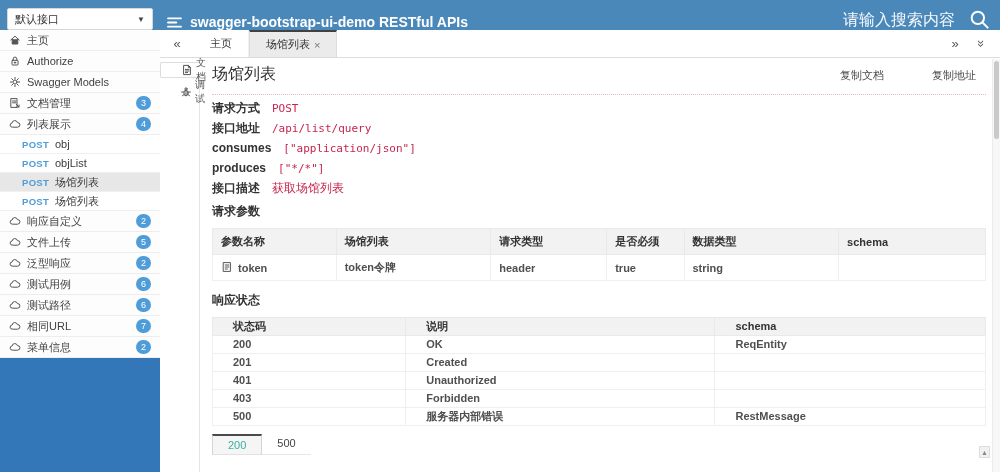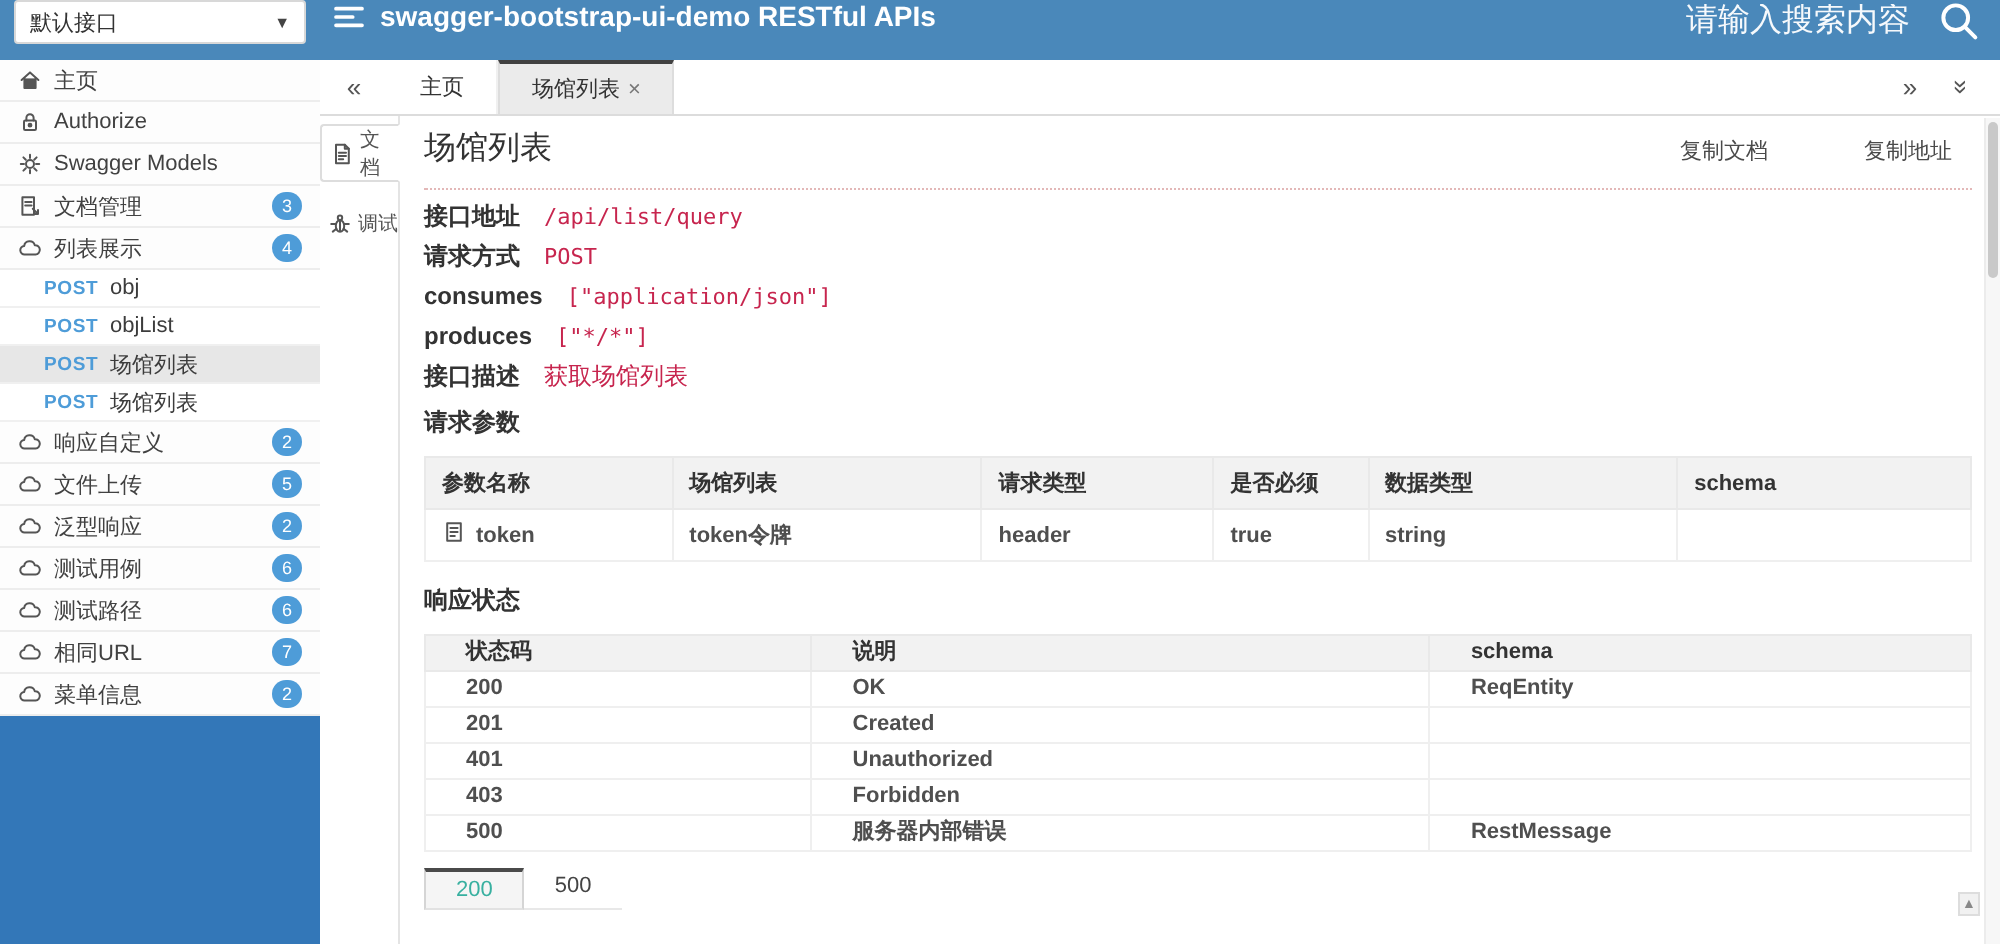--- a/index.html
+++ b/index.html
@@ -5,21 +5,21 @@
   * { box-sizing: border-box; margin: 0; padding: 0; }
   html, body { width: 1000px; height: 472px; overflow: hidden; }
   body {
     font-family: "Liberation Sans", "DejaVu Sans", sans-serif;
     font-size: 12px; color: #333; background: #fff;
   }
   .app { width: 1000px; height: 472px; display: flex; flex-direction: column; }
 
   
   .header {
-    height: 30px; background: var(--header-blue); display: flex; align-items: flex-start;
+    height: 30px; background: var(--header-blue); display: flex; align-items: flex-end;
     flex: 0 0 30px;
   }
   .group-select {
     width: 146px; height: 22px; margin-left: 7px; background: #fff; border-radius: 2px;
     display: flex; align-items: center; justify-content: space-between;
     padding: 0 7px; font-size: 11px; color: #333; border: 1px solid #d8d8d8; cursor: pointer;
   }
   .group-select .caret { font-size: 8px; color: #444; }
   .app-title {
     display: flex; align-items: center; gap: 8px; margin-left: 14px;
@@ -84,21 +84,21 @@
   .tab .close { margin-left: 4px; color: #777; font-size: 11px; }
   .tabbar-right { margin-left: auto; display: flex; align-items: center; gap: 4px; padding-right: 8px; }
   .tb-icon { width: 22px; text-align: center; color: #555; font-size: 13px; cursor: pointer; }
   .tb-icon.down { display: inline-block; transform: rotate(90deg); }
 
   .doc-row { flex: 1; display: flex; min-height: 0; }
 
   
   .vtabs { width: 40px; flex: 0 0 40px; border-right: 1px solid #e4e4e4; background: #fff; padding-top: 4px; }
   .vtab {
-    height: 29px; display: flex; align-items: center; gap: 3px; padding-left: 4px;
+    height: 16px; display: flex; align-items: center; gap: 3px; padding-left: 20px;
     font-size: 10px; color: #555; cursor: pointer; margin-bottom: 6px; position: relative;
   }
   .vtab.active {
     border: 1px solid #ddd; border-right: 1px solid #fff; background: #fff;
     margin-right: -1px; z-index: 2; border-radius: 2px 0 0 2px;
   }
   .vtab .vt-icon { display: inline-flex; }
 
   
   .content { flex: 1; padding: 6px 14px 0 12px; overflow: hidden; position: relative; }
@@ -359,22 +359,22 @@
           <div class="doc-head">
             <div class="doc-title">场馆列表</div>
             <div class="doc-links">
               <span class="doc-link">复制文档</span>
               <span class="doc-link">复制地址</span>
             </div>
           </div>
           <div class="divider"></div>
 
           <div id="meta-lines">
+              <div class="meta-line"><span class="meta-label">请求方式</span><span class="meta-value code">POST</span></div>
               <div class="meta-line"><span class="meta-label">接口地址</span><span class="meta-value code">/api/list/query</span></div>
-              <div class="meta-line"><span class="meta-label">请求方式</span><span class="meta-value code">POST</span></div>
               <div class="meta-line"><span class="meta-label">consumes</span><span class="meta-value code">["application/json"]</span></div>
               <div class="meta-line"><span class="meta-label">produces</span><span class="meta-value code">["*/*"]</span></div>
               <div class="meta-line"><span class="meta-label">接口描述</span><span class="meta-value desc">获取场馆列表</span></div>
             </div>
 
           <div class="section-label">请求参数</div>
           <table class="grid" id="req-table">
             <colgroup>
               <col style="width:16%">
                 <col style="width:20%">

